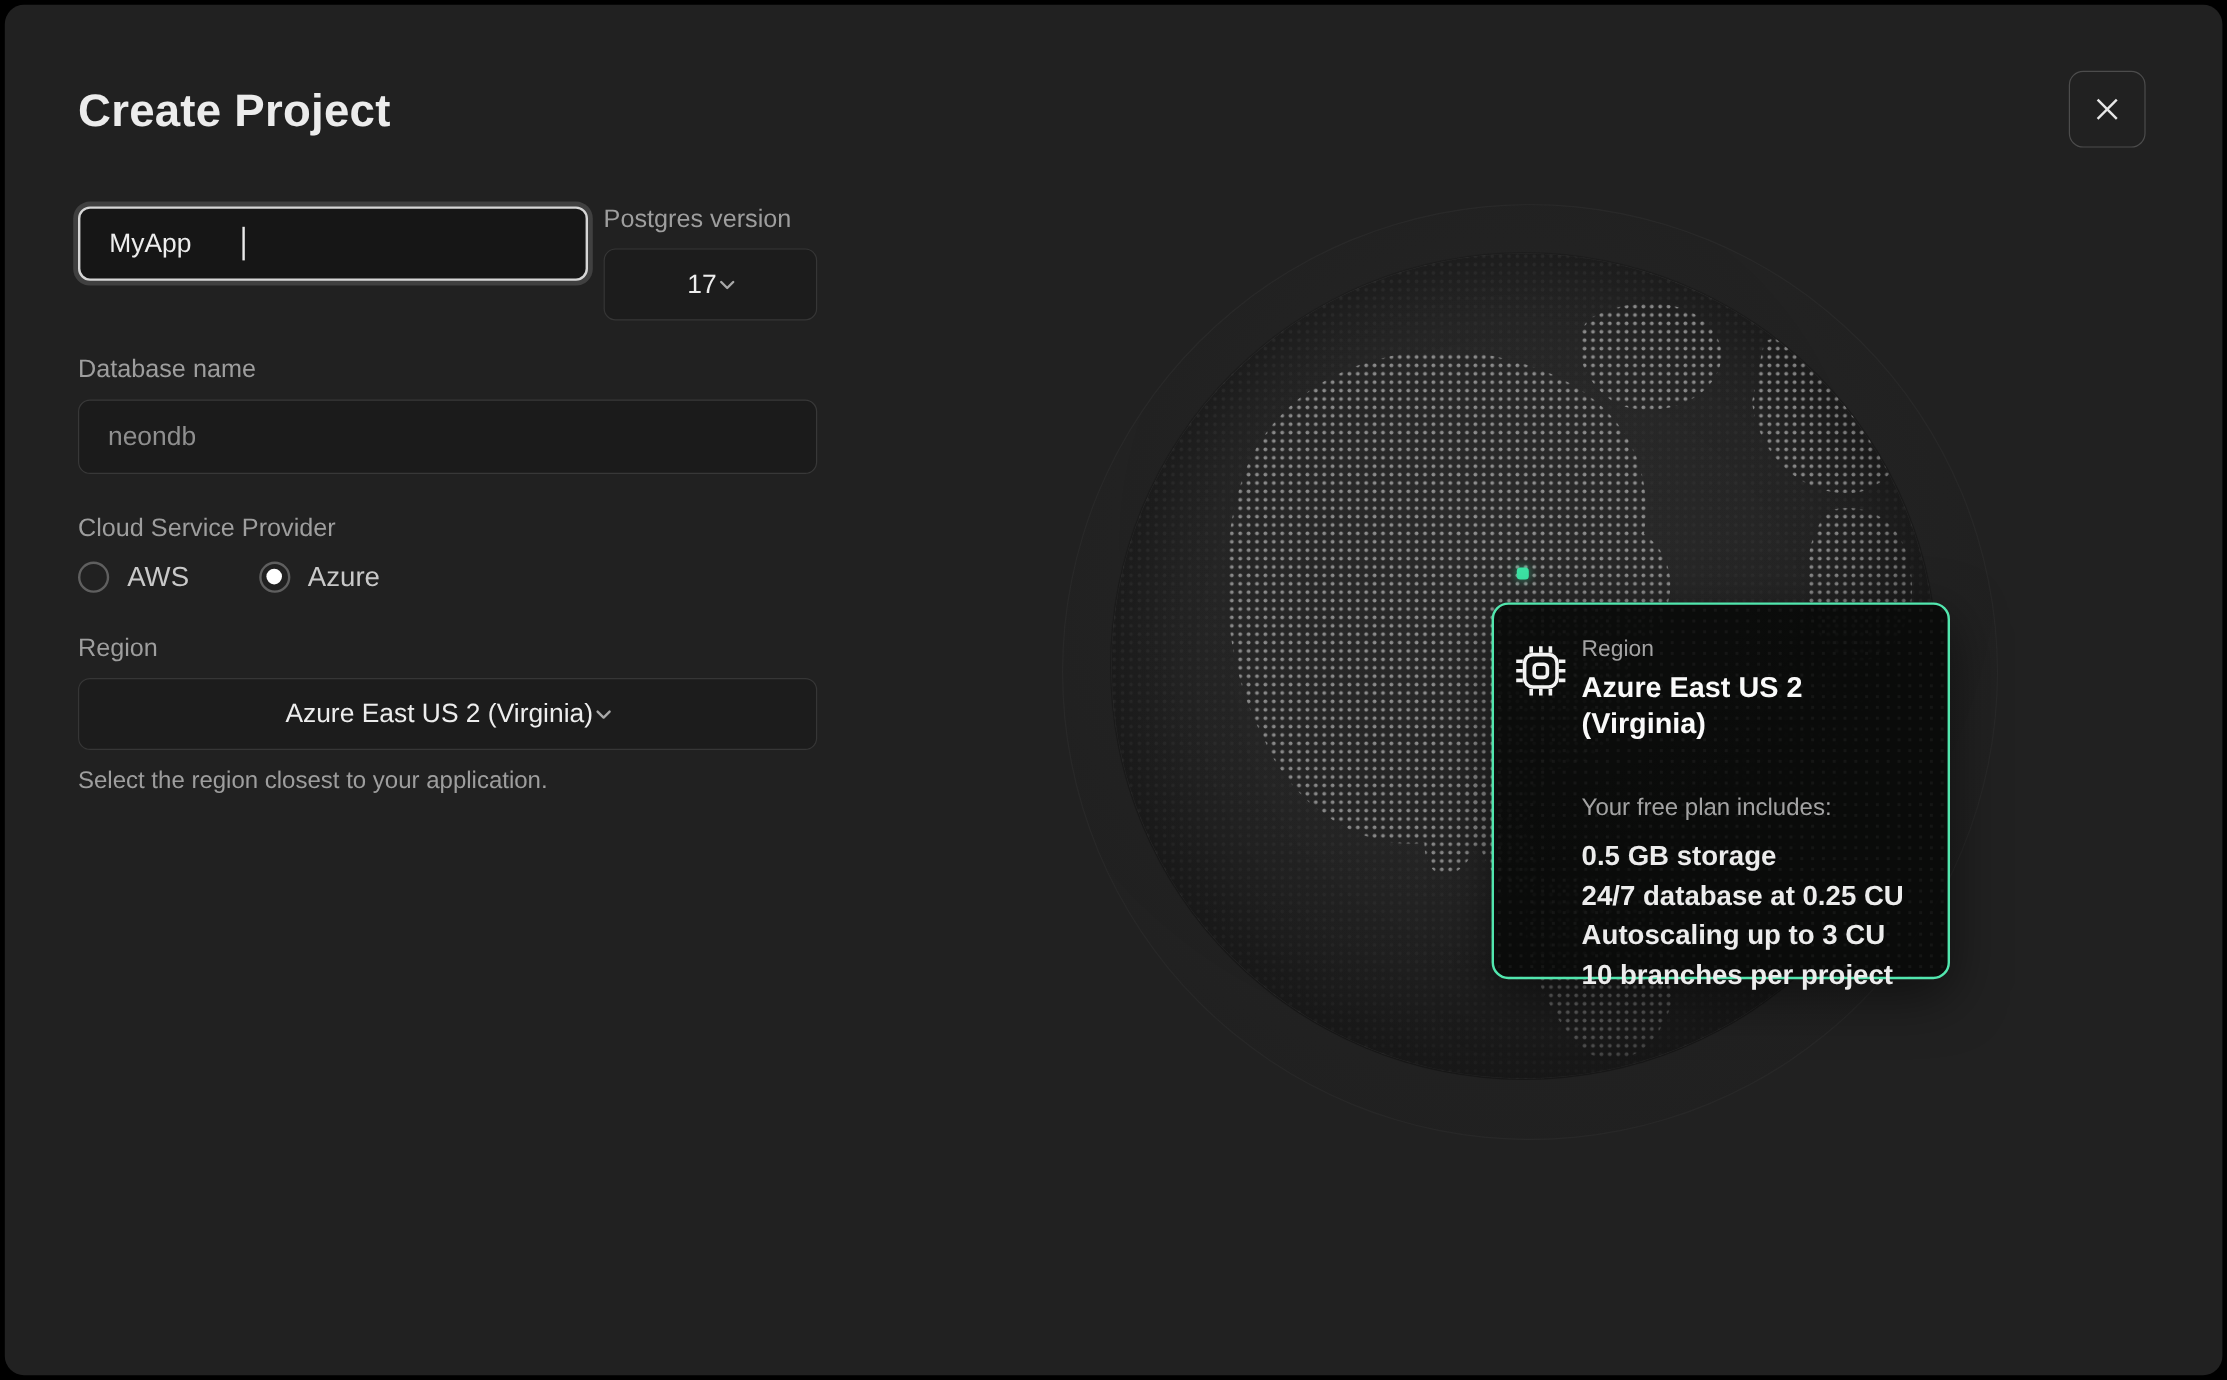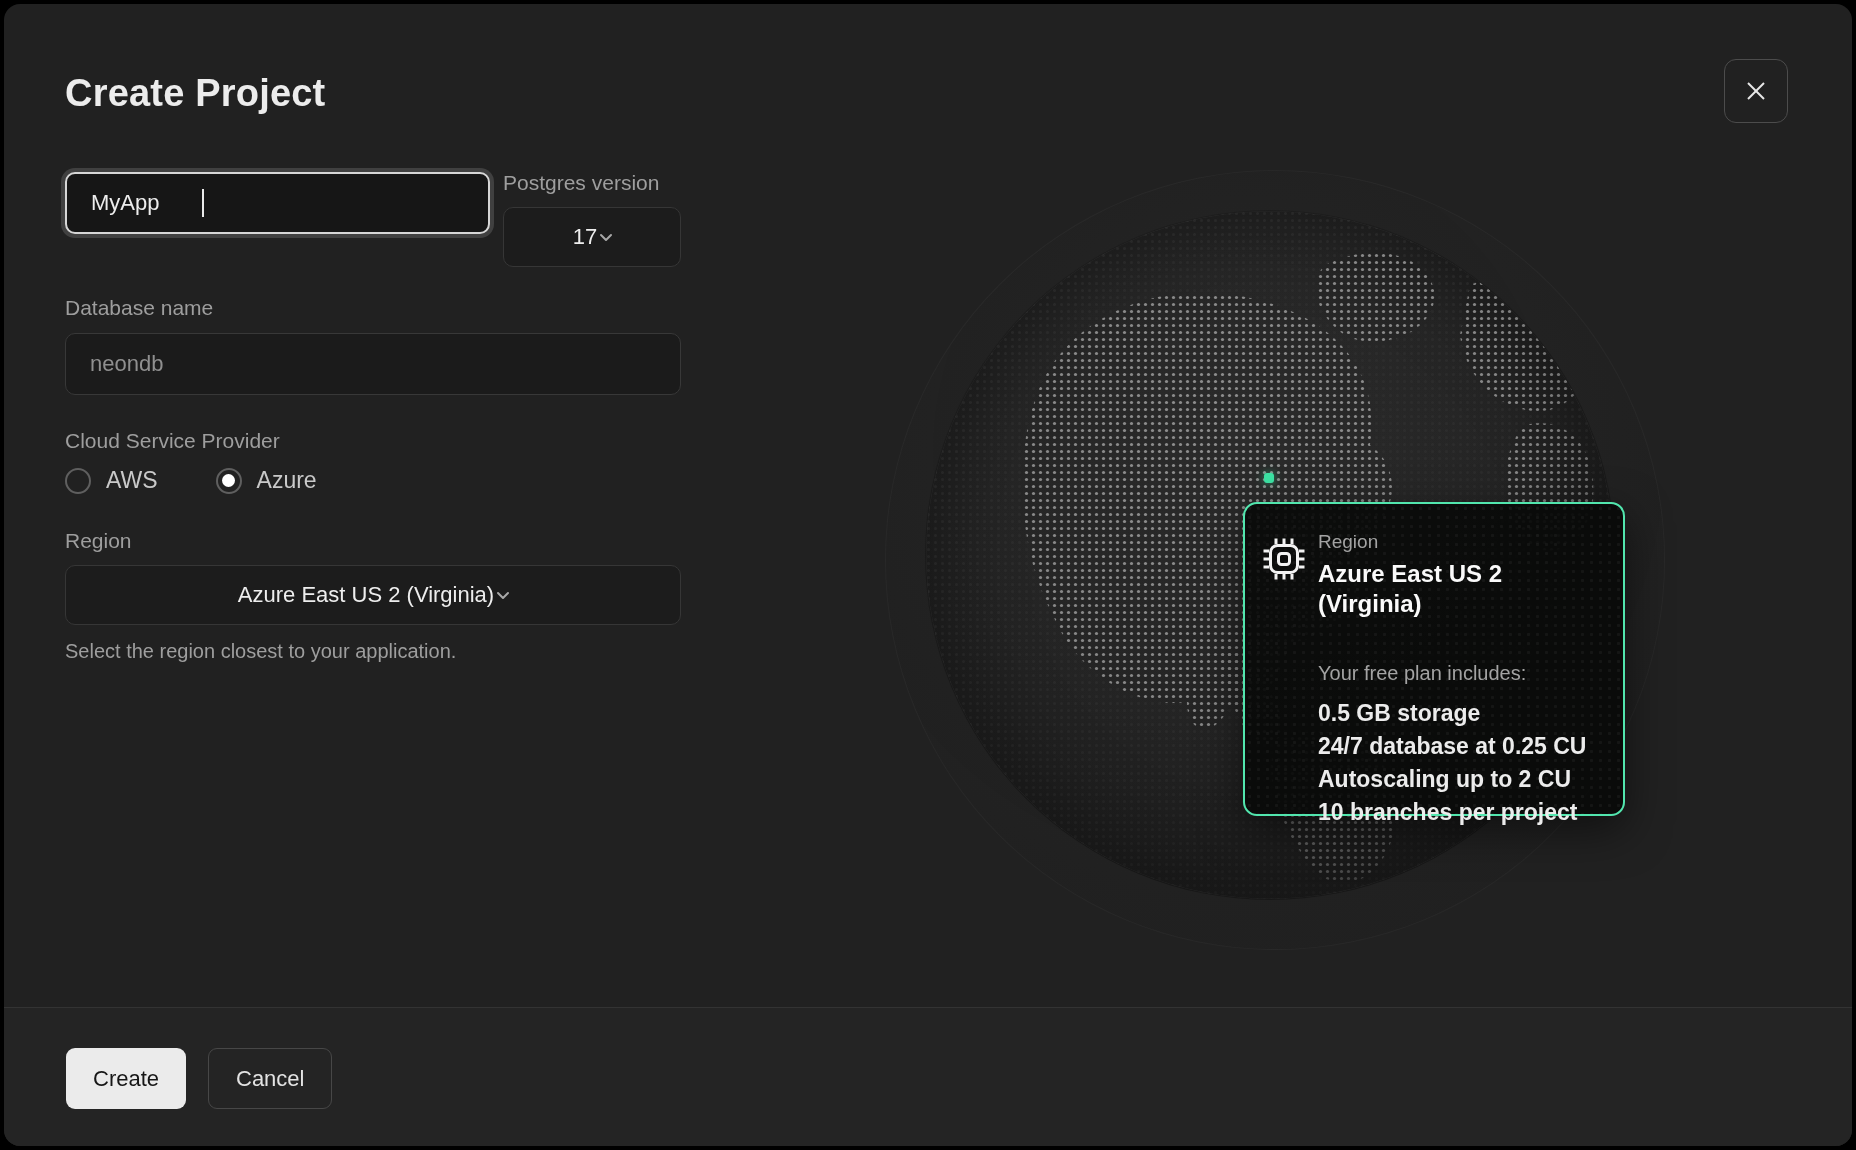--- a/index.html
+++ b/index.html
@@ -215,25 +215,21 @@
           <rect x="16.5" y="16.5" width="11" height="11" rx="3"></rect>
         </g>
       </svg>
       <div class="card-text">
         <div class="card-heading">Region</div>
         <div class="card-region-name">Azure East US 2 (Virginia)</div>
         <div class="card-plan-intro">Your free plan includes:</div>
         <div class="card-features">
           <div class="card-feature">0.5 GB storage</div>
           <div class="card-feature">24/7 database at 0.25 CU</div>
-          <div class="card-feature">Autoscaling up to 2 CU</div>
+          <div class="card-feature">Autoscaling up to 3 CU</div>
           <div class="card-feature">10 branches per project</div>
         </div>
       </div>
     </div>
 
-    <div class="footer">
-      <button class="create-btn">Create</button>
-      <button class="cancel-btn">Cancel</button>
-    </div>
 
   </div>
 </div>
 
 </body></html>

